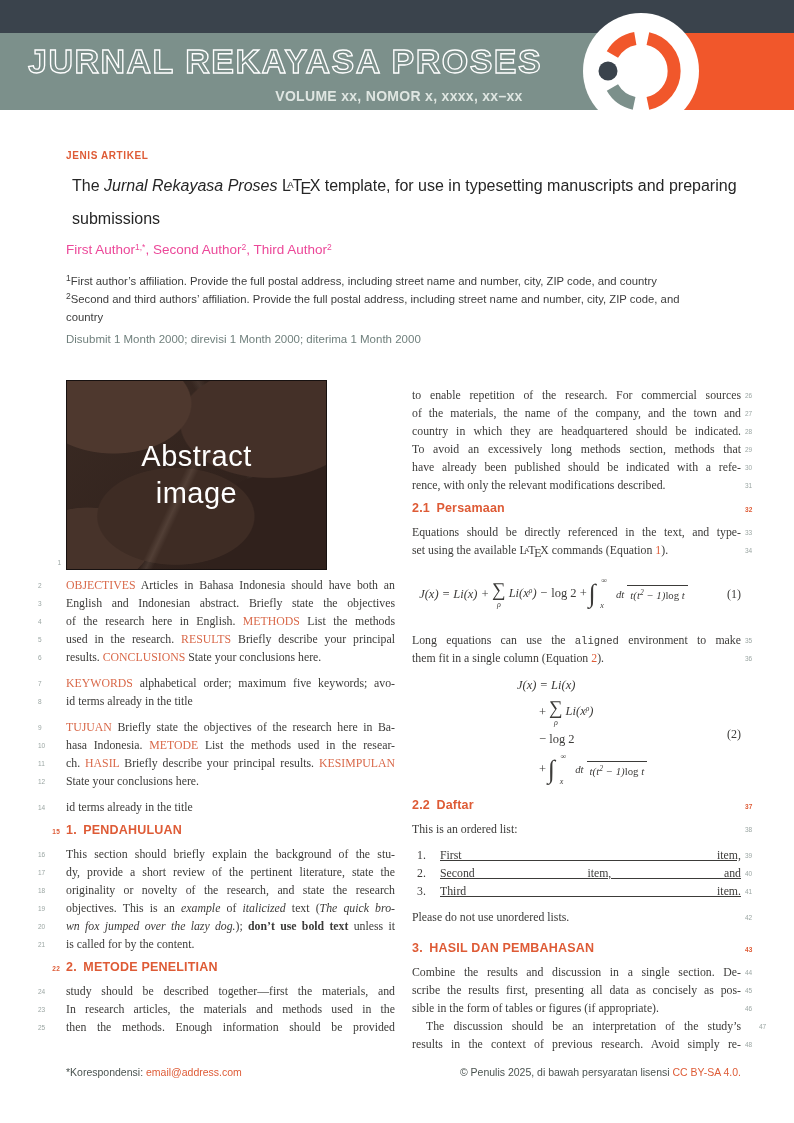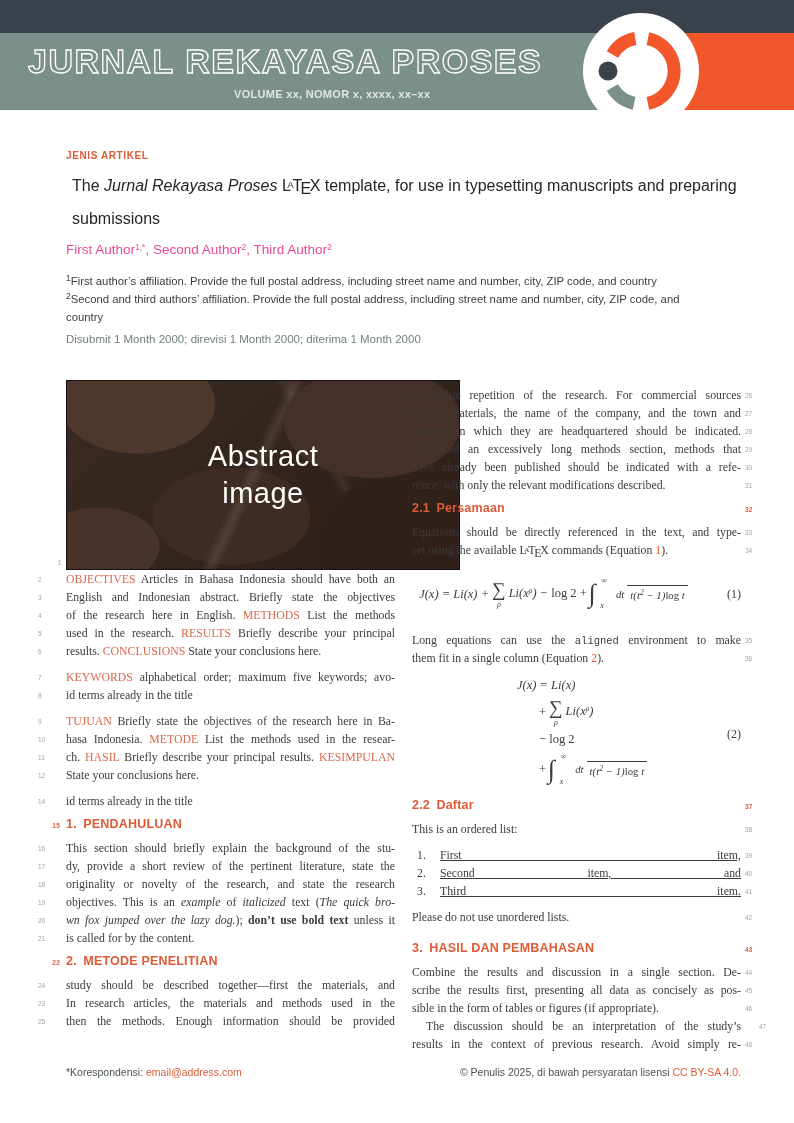--- a/index.html
+++ b/index.html
@@ -6,21 +6,21 @@
   .page{position:relative;width:794px;height:1123px;background:#fff;overflow:hidden;
         font-family:"Liberation Sans",sans-serif;margin:0 auto;}
 
   
   .band-dark{position:absolute;left:0;top:0;width:794px;height:33px;background:#3A434C;}
   .band-sage{position:absolute;left:0;top:33px;width:794px;height:77px;background:#7C908B;}
   .band-orange{position:absolute;left:610px;top:33px;width:184px;height:77px;background:#F1572B;}
   .wordmark{position:absolute;left:28px;top:42px;width:560px;font-size:34px;font-weight:bold;
             letter-spacing:1.5px;color:transparent;-webkit-text-stroke:1.3px #fff;white-space:nowrap;}
   @supports not ((-webkit-text-stroke:1px #fff)){.wordmark{color:#fff;}}
-  .volume{position:absolute;right:230px;top:88px;width:330px;text-align:left;font-size:11px;
+  .volume{position:absolute;right:230px;top:88px;width:330px;text-align:center;font-size:14px;
           font-weight:bold;letter-spacing:0.3px;color:#DFE6E2;}
   .logo{position:absolute;left:581px;top:11px;}
 
   
   .kicker{position:absolute;left:66px;top:150px;font-size:10px;font-weight:bold;
           letter-spacing:0.6px;color:#DE5B36;}
   .title{position:absolute;left:72px;top:170px;width:680px;font-size:16px;line-height:30px;
          color:#262626;}
   .title .i{font-style:italic;}
   .authors{position:absolute;left:66px;top:242px;width:680px;font-size:13.5px;color:#ec4899;}
@@ -55,21 +55,21 @@
   .mono{font-family:"Liberation Mono","DejaVu Sans Mono",monospace;font-size:10.5px;}
 
   
   .lno{position:absolute;top:50%;transform:translateY(-50%);font-family:"Liberation Sans",sans-serif;
        font-size:6.5px;color:#9BA6A3;line-height:7px;}
   .lno.L{left:-28px;width:22px;text-align:right;}
   .lno.R{right:-26px;width:22px;text-align:left;}
   .lno.hl{color:#DE5B36;}
 
   
-  .figure{position:relative;width:394px;height:190px;box-sizing:border-box;margin-bottom:0;
+  .figure{position:relative;width:261px;height:190px;box-sizing:border-box;margin-bottom:6px;
           border:1px solid #171110;
           background-color:#33241F;
           background-image:
             radial-gradient(140px 90px at 18% 12%, #4E382E 0 55%, transparent 56%),
             radial-gradient(160px 100px at 78% 22%, #443028 0 55%, transparent 56%),
             linear-gradient(115deg, transparent 46%, rgba(255,230,210,0.10) 48%, transparent 50%),
             radial-gradient(130px 80px at 42% 72%, #3E2C24 0 60%, transparent 61%),
             radial-gradient(180px 110px at 92% 82%, #30211C 0 60%, transparent 61%),
             radial-gradient(110px 70px at 8% 88%, #47332A 0 55%, transparent 56%),
             linear-gradient(60deg, transparent 63%, rgba(255,225,205,0.07) 65%, transparent 67%),

